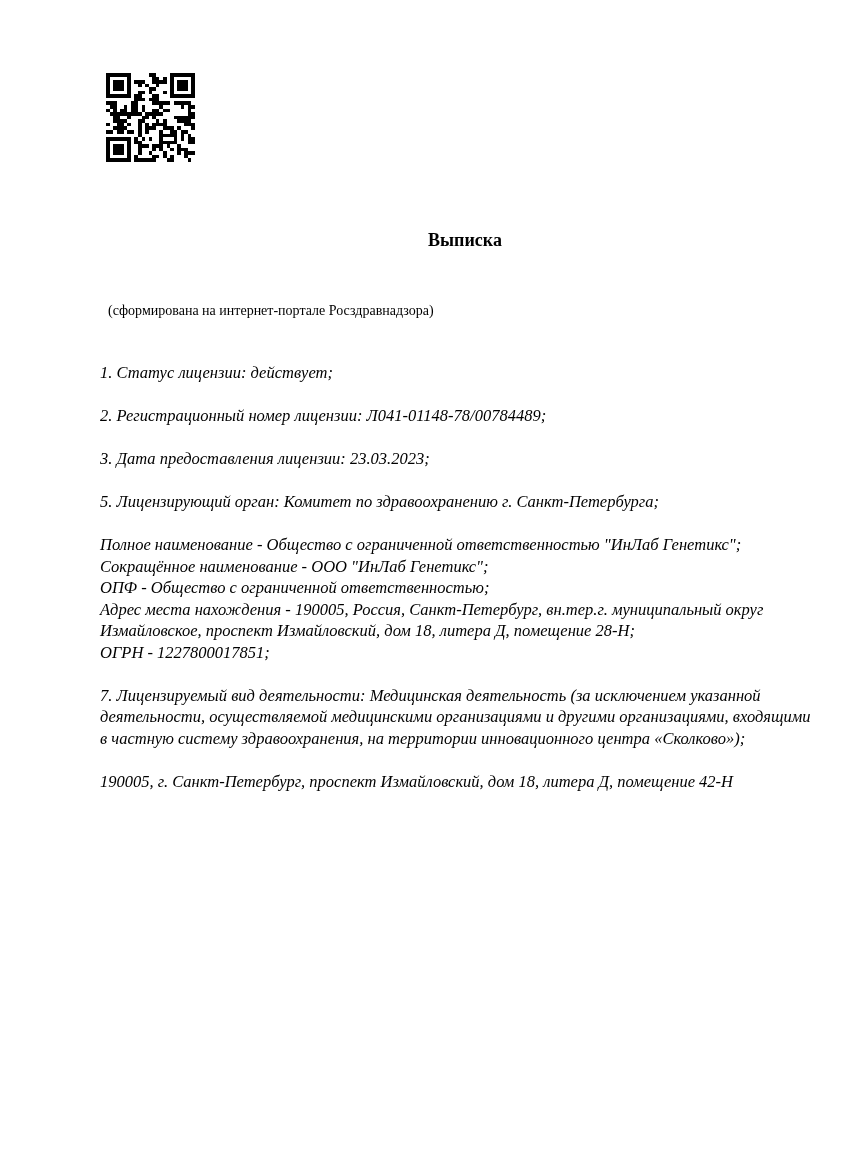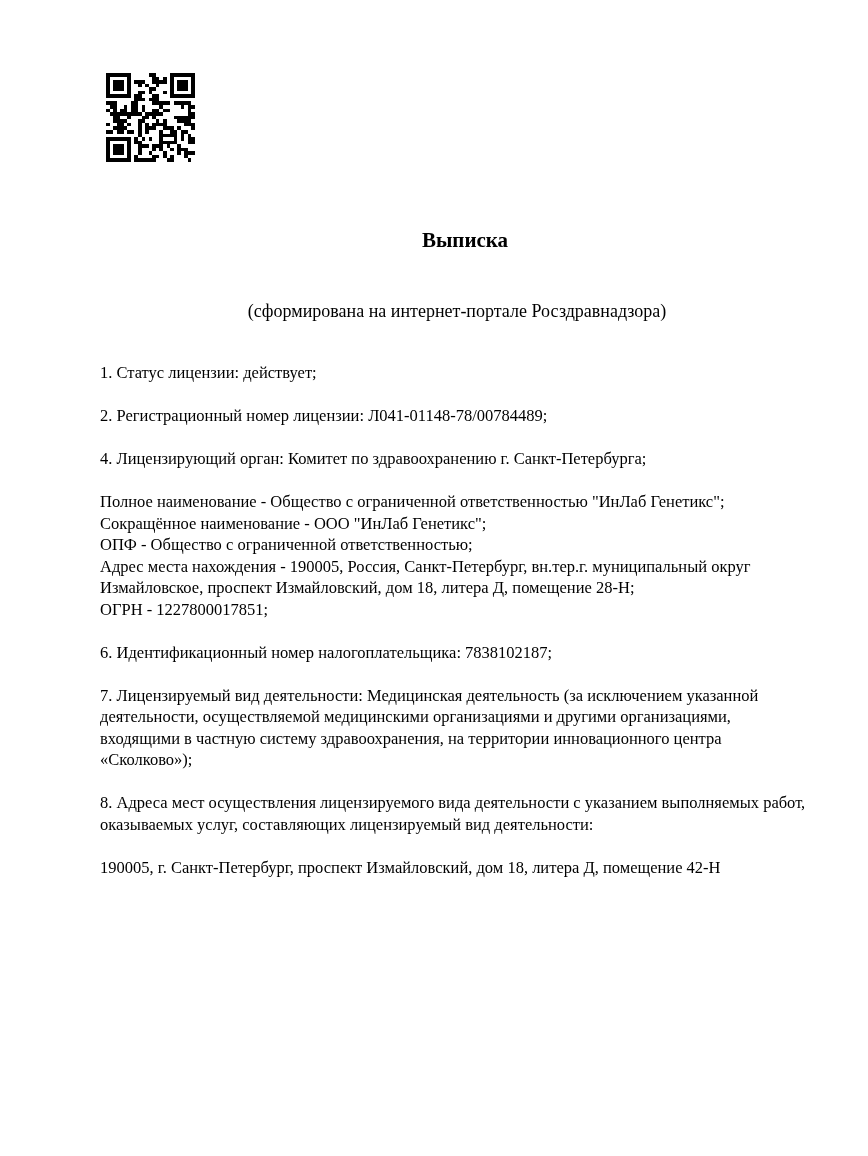--- a/index.html
+++ b/index.html
@@ -20,39 +20,40 @@
     width: 89px;
     height: 89px;
   }
   .doc-header {
     position: absolute;
     left: 100px;
     top: 228px;
     width: 730px;
     text-align: center;
     font-weight: bold;
-    font-size: 21px;
+    font-size: 18px;
     line-height: 24px;
   }
   .doc-subtitle {
     position: absolute;
-    left: 92px;
+    left: 108px;
     top: 302px;
     width: 730px;
-    text-align: center;
-    font-size: 18px;
+    text-align: left;
+    font-size: 14px;
     line-height: 18px;
   }
   .doc-body {
     position: absolute;
     left: 100px;
     top: 362px;
     width: 730px;
     font-size: 16.5px;
     line-height: 21.5px;
+    font-style: italic;
   }
   .doc-body p {
     max-width: 712px;
     margin-bottom: 21.5px;
     white-space: pre-line;
   }
 </style>
 </head>
 <body>
 
@@ -281,25 +282,24 @@
 
   <div class="doc-header">
     <div>Выписка</div>
   </div>
 
   <div class="doc-subtitle">(сформирована на интернет-портале Росздравнадзора)</div>
 
   <div class="doc-body">
     <p>1. Статус лицензии: действует;</p>
     <p>2. Регистрационный номер лицензии: Л041-01148-78/00784489;</p>
-    <p>4. Лицензирующий орган: Комитет по здравоохранению г. Санкт-Петербурга;</p>
+    <p>3. Дата предоставления лицензии: 23.03.2023;</p>
+    <p>5. Лицензирующий орган: Комитет по здравоохранению г. Санкт-Петербурга;</p>
     <p>Полное наименование - Общество с ограниченной ответственностью "ИнЛаб Генетикс";
 Сокращённое наименование - ООО "ИнЛаб Генетикс";
 ОПФ - Общество с ограниченной ответственностью;
 Адрес места нахождения - 190005, Россия, Санкт-Петербург, вн.тер.г. муниципальный округ Измайловское, проспект Измайловский, дом 18, литера Д, помещение 28-Н;
 ОГРН - 1227800017851;</p>
-    <p>6. Идентификационный номер налогоплательщика: 7838102187;</p>
     <p>7. Лицензируемый вид деятельности: Медицинская деятельность (за исключением указанной деятельности, осуществляемой медицинскими организациями и другими организациями, входящими в частную систему здравоохранения, на территории инновационного центра «Сколково»);</p>
-    <p>8. Адреса мест осуществления лицензируемого вида деятельности с указанием выполняемых работ, оказываемых услуг, составляющих лицензируемый вид деятельности:</p>
     <p>190005, г. Санкт-Петербург, проспект Измайловский, дом 18, литера Д, помещение 42-Н</p>
   </div>
 
 </div>
 
 </body></html>

